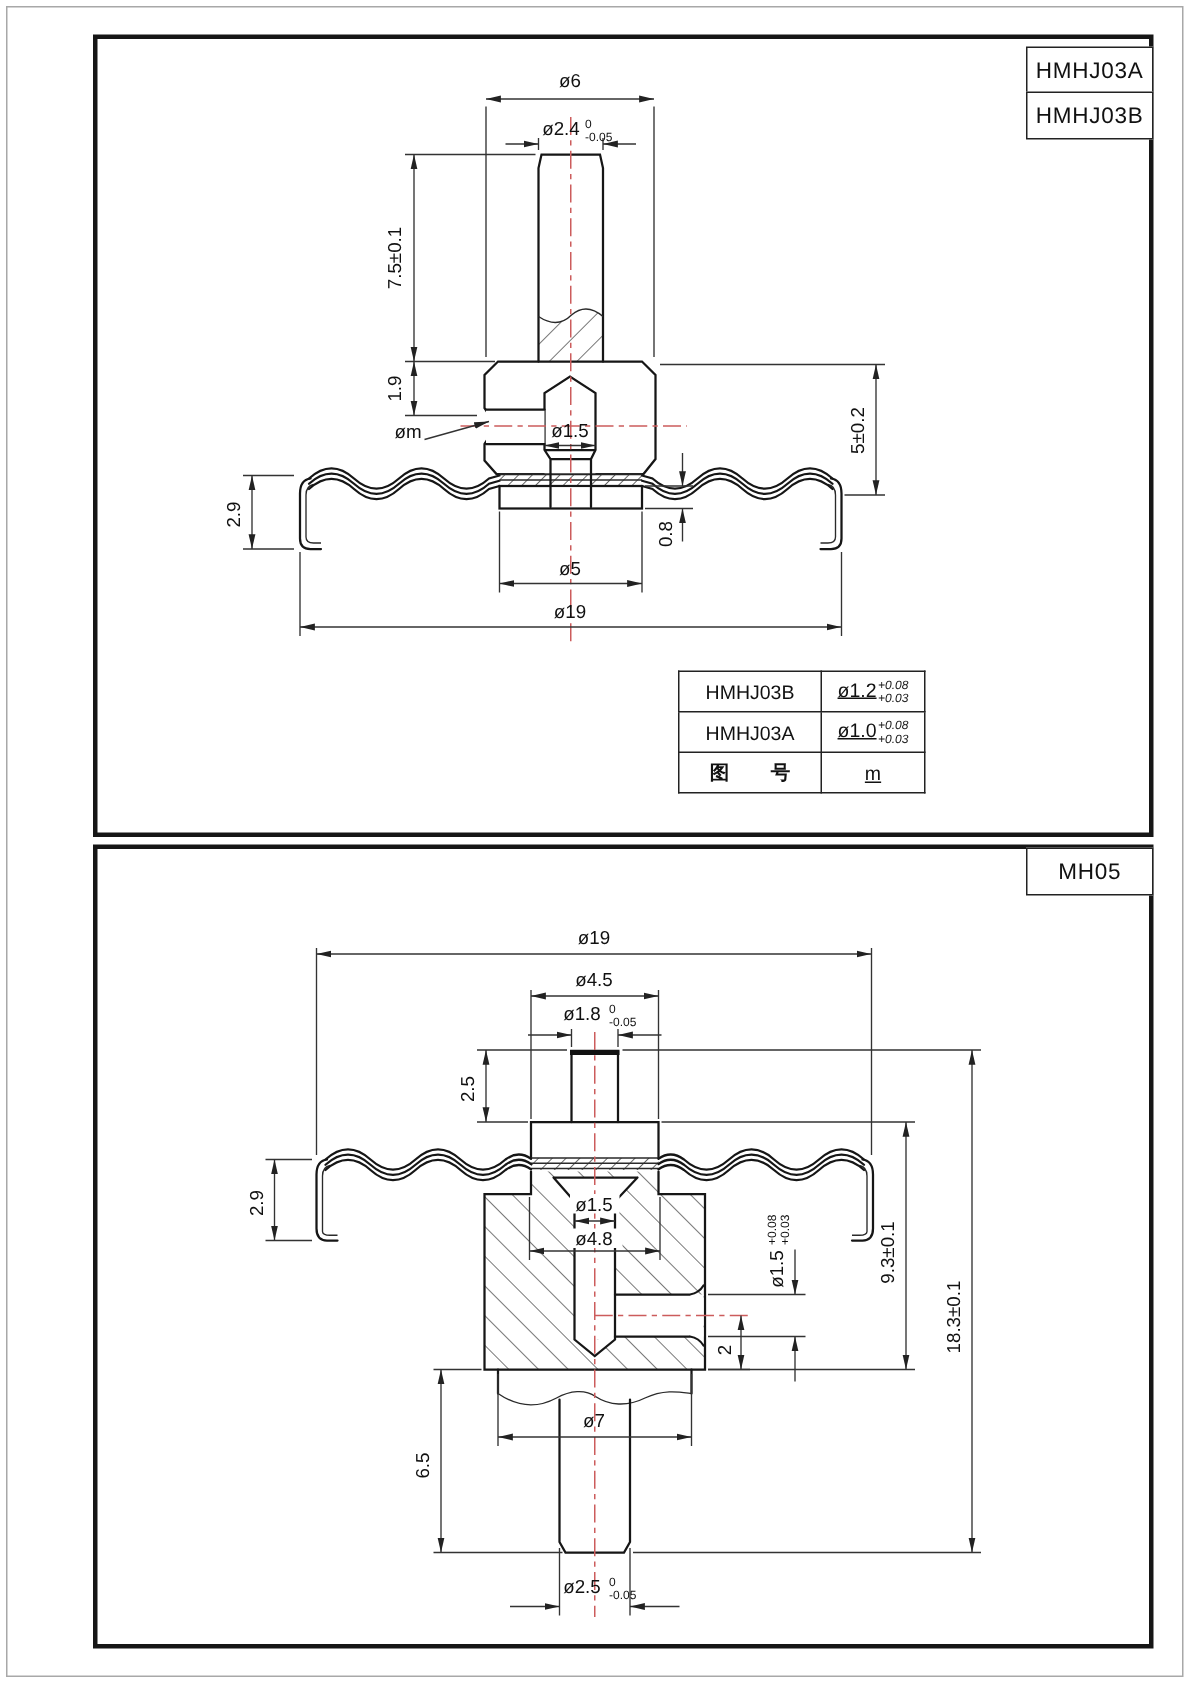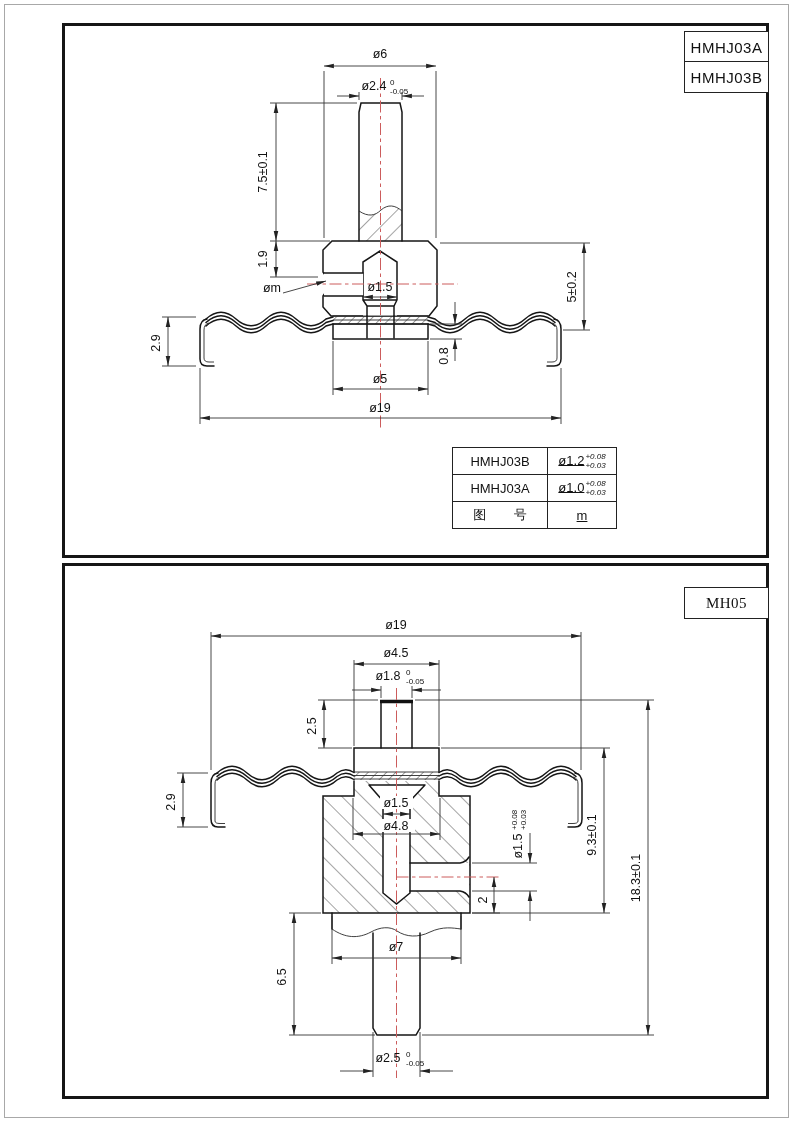--- a/index.html
+++ b/index.html
@@ -6,26 +6,26 @@
   .page{position:relative;width:793px;height:1122px;background:#ffffff;
         font-family:"Liberation Sans",sans-serif;overflow:hidden;}
   .page-border{position:absolute;left:4px;top:4px;width:783px;height:1112px;
         border:1px solid #a8a8a8;}
   .frame{position:absolute;border:3px solid #161616;background:transparent;}
   .frame.top{left:62px;top:23px;width:701px;height:529px;}
   .frame.bot{left:62px;top:563px;width:701px;height:530px;}
   .plabel{position:absolute;left:684px;width:83px;height:30px;border:1px solid #222;
         background:#fff;display:flex;align-items:center;justify-content:center;
         font-size:15px;letter-spacing:.5px;color:#111;}
-  .plabel.a{top:31px;} .plabel.b{top:61px;} .plabel.m{top:587px;font-family:Liberation Serif, serif;}
+  .plabel.a{top:31px;} .plabel.b{top:61px;} .plabel.m{top:565px;}
   table.spec{position:absolute;left:452px;top:447px;border-collapse:collapse;background:#fff;}
   table.spec td{border:1px solid #222;height:26px;text-align:center;vertical-align:middle;
         font-size:13px;color:#111;padding:0 2px;}
   td.cname{width:90px;} td.cval{width:64px;text-decoration:underline;}
-  .cjk{letter-spacing:12px;text-indent:12px;font-weight:400;}
+  .cjk{letter-spacing:12px;text-indent:12px;font-weight:700;}
   .tol{display:inline-flex;flex-direction:column;font-size:8px;line-height:1.15;
         vertical-align:middle;margin-left:1px;text-align:left;}
   svg.draw{position:absolute;left:0;top:0;}
   svg text{font-family:"Liberation Sans",sans-serif;font-size:12.5px;fill:#111;}
   svg text.sup{font-size:8px;}
   .ln{stroke:#161616;stroke-width:1.5;fill:none;stroke-linecap:round;}
   .thin{stroke:#2a2a2a;stroke-width:0.9;fill:none;}
   .dim{stroke:#333;stroke-width:0.9;fill:none;}
   .cl{stroke:#cc5c5c;stroke-width:1;fill:none;stroke-dasharray:12 3.5 3.5 3.5;}
   .thick{stroke:#111;stroke-width:3.5;fill:none;}

